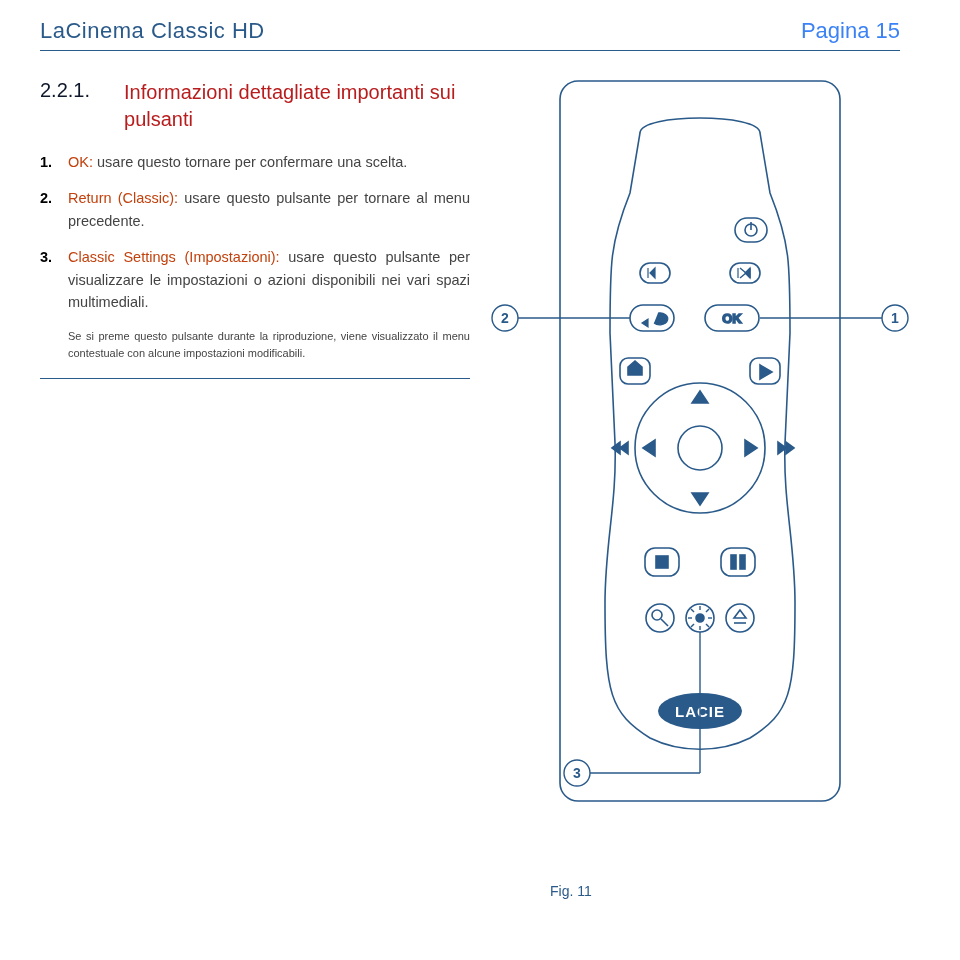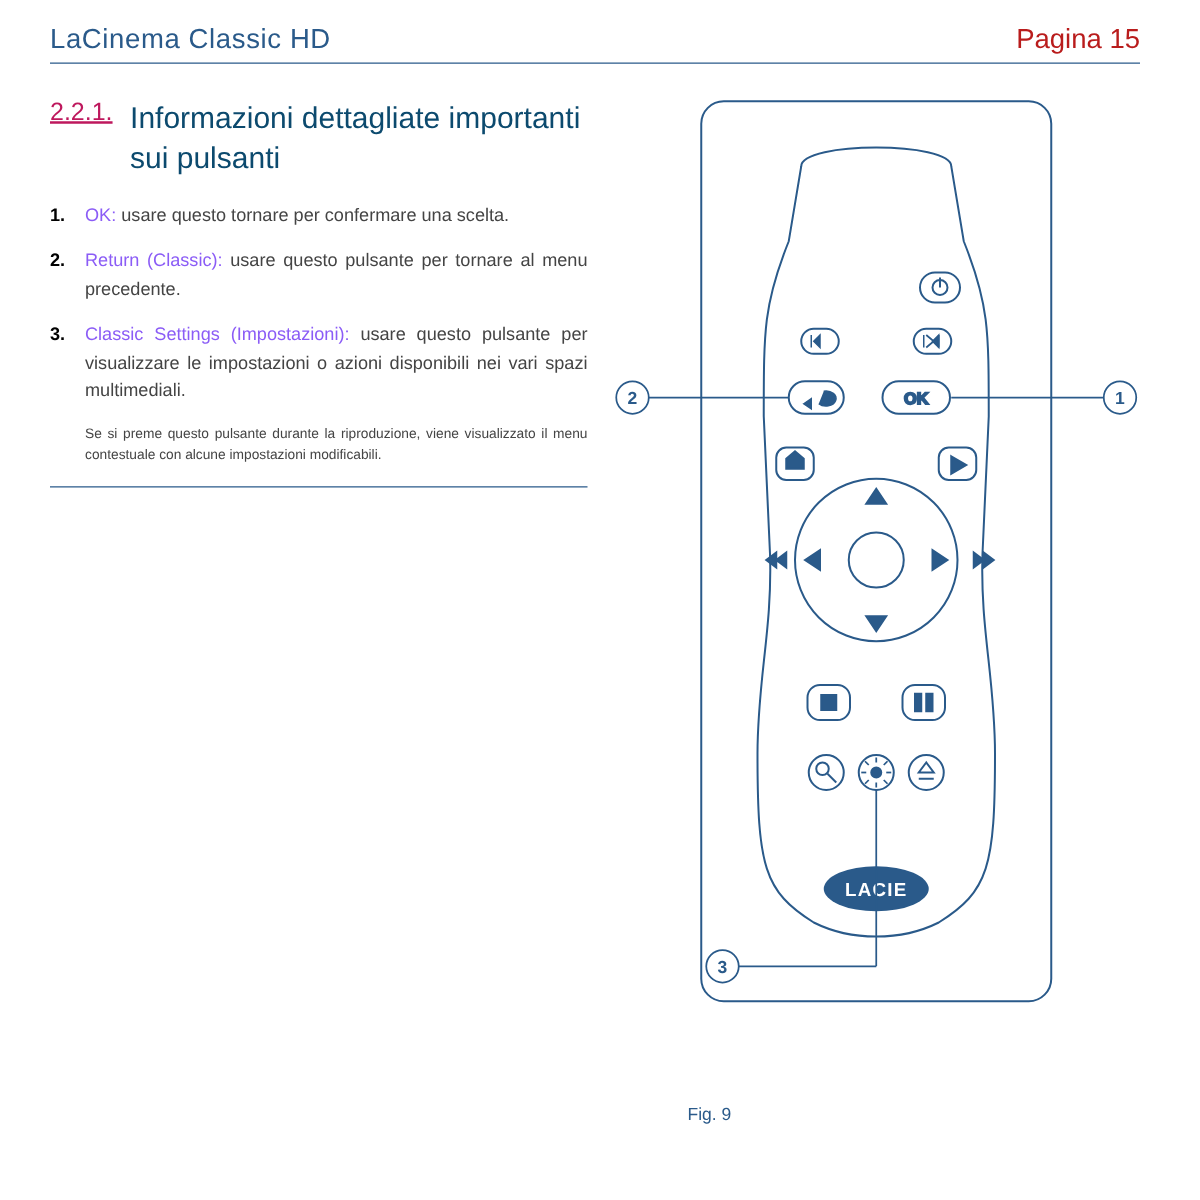--- a/index.html
+++ b/index.html
@@ -6,44 +6,44 @@
   body {
     width: 960px;
     height: 960px;
     background: #fff;
     font-family: "Futura", "Century Gothic", "Trebuchet MS", sans-serif;
     color: #333;
     position: relative;
     overflow: hidden;
   }
   .page {
-    padding: 18px 48px 0 40px;
+    padding: 18px 60px 0 40px;
   }
   .header {
     display: flex;
     justify-content: space-between;
     border-bottom: 1px solid #2a5a8a;
     padding-bottom: 6px;
     margin-bottom: 28px;
   }
   .hl, .hr { display: flex; flex-direction: column; }
   .hr { align-items: flex-end; }
   .product-title { color: #2a5a8a; font-size: 22px; font-weight: 400; letter-spacing: .5px;}
   .guide-sub { color: #9aaab8; font-size: 22px; font-weight: 400; letter-spacing: .5px;}
   .section-title { color: #2a5a8a; font-size: 22px; font-weight: 400;}
-  .page-num { color: #b91c1c; font-size: 22px; font-weight: 400;}
+  .page-num { color: #3b82f6; font-size: 22px; font-weight: 400;}
   .content { display: flex; gap: 20px; }
   .textcol { width: 430px; }
   .figcol { flex: 1; position: relative; }
   .sec-head { display:flex; gap:14px; align-items:flex-start; margin-bottom:18px;}
-  .sec-num { color:#be185d; font-size:20px;text-decoration:underline;}
-  .sec-title { color:#0c4a6e; font-size:24px; line-height:1.35;}
+  .sec-num { color:#0f172a; font-size:20px;}
+  .sec-title { color:#b91c1c; font-size:20px; line-height:1.35;margin-left:20px;}
   .item { display:flex; gap:10px; font-size:14.5px; line-height:1.55; color:#444; margin-bottom:14px; text-align: justify;}
   .item-num { font-weight:700; color:#000; min-width:18px;}
-  .item-label { color:#8b5cf6; }
+  .item-label { color:#c2410c; }
   .note { font-size:11px; line-height:1.55; color:#444; margin-left:28px; margin-bottom:16px; text-align: justify;}
   .divider { border-top:1px solid #2a5a8a; margin-top:6px; width: 430px;}
   .figcol svg { display:block; margin: -6px auto 0 auto;}
   .fig-caption { color:#2a5a8a; font-size:14px; margin-left: 60px; margin-top: 10px;}
 </style>
 </head>
 <body>
 
 <div class="page">
   <div class="header">
@@ -173,16 +173,16 @@
           <circle cx="15" cy="245" r="13"></circle>
 
           <line x1="210" y1="559" x2="210" y2="700"></line>
           <line x1="210" y1="700" x2="100" y2="700"></line>
           <circle cx="87" cy="700" r="13"></circle>
         </g>
         <text x="405" y="250" text-anchor="middle" font-size="14" fill="#2a5a8a" font-weight="700">1</text>
         <text x="15" y="250" text-anchor="middle" font-size="14" fill="#2a5a8a" font-weight="700">2</text>
         <text x="87" y="705" text-anchor="middle" font-size="14" fill="#2a5a8a" font-weight="700">3</text>
       </svg>
-      <div class="fig-caption">Fig. 9</div>
+      <div class="fig-caption">Fig. 11</div>
     </div>
   </div>
 </div>
 
 </body></html>

